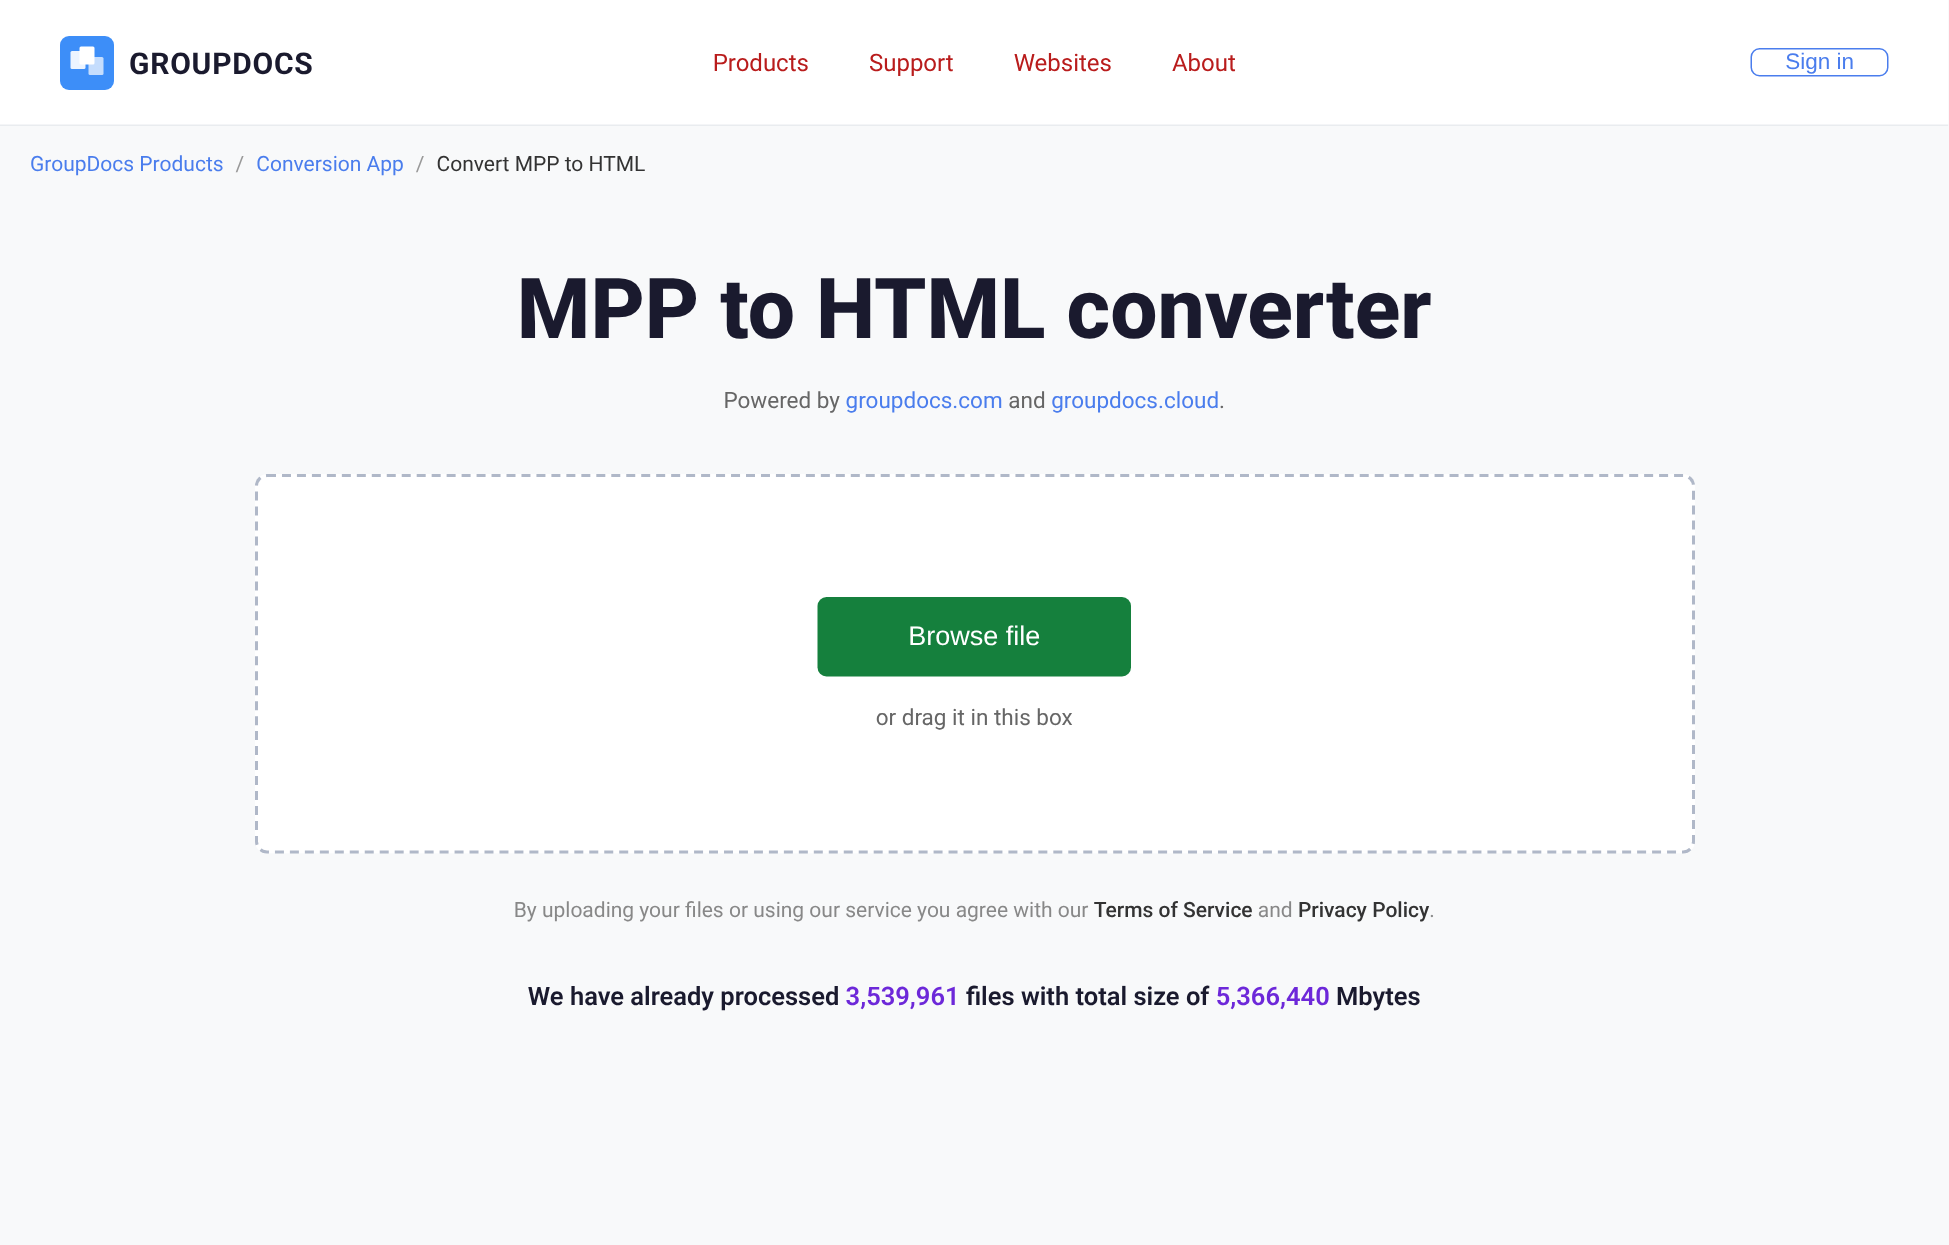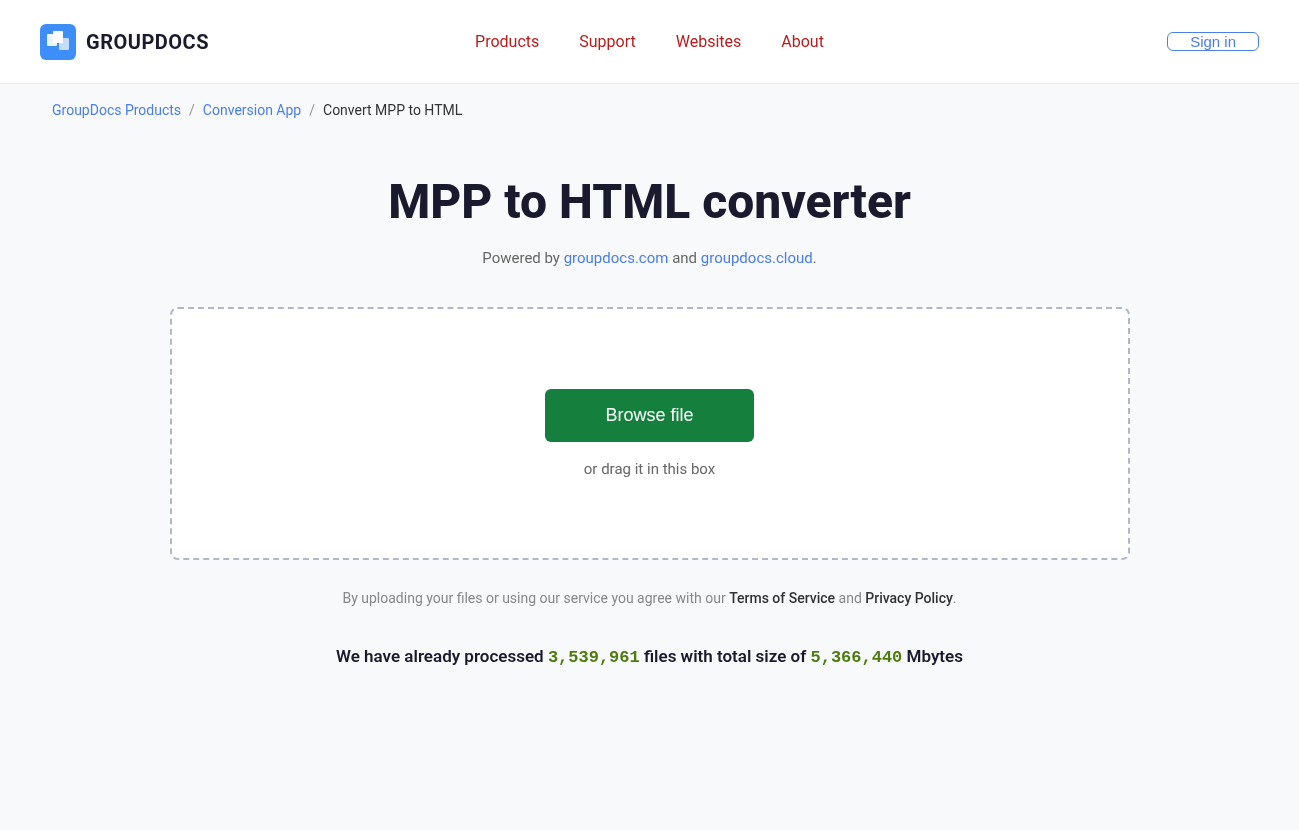--- a/index.html
+++ b/index.html
@@ -49,41 +49,40 @@
       color: #4a7ded;
       background: #fff;
       padding: 0 22px;
       border-radius: 6px;
       font-size: 15px;
       cursor: pointer;
     }
 
     
     .breadcrumb {
-      padding: 18px 36px;
+      padding: 18px 20px;
       font-size: 14px;
       color: #666;
       display: flex;
       align-items: center;
       gap: 8px;
-      margin-left: 16px;
     }
     .breadcrumb a { color: #4a7ded; text-decoration: none; }
     .breadcrumb .separator { color: #999; }
     .breadcrumb .current { color: #333; }
 
     
     .main {
       max-width: 1000px;
       margin: 0 auto;
       padding: 40px 20px 60px;
       text-align: center;
     }
     .page-title {
-      font-size: 48px;
+      font-size: 56px;
       font-weight: 800;
       color: #1a1a2e;
       margin-bottom: 20px;
       line-height: 1.1;
     }
     .page-subtitle {
       font-size: 16px;
       color: #666;
       margin-bottom: 30px;
     }
@@ -129,21 +128,21 @@
       margin-bottom: 40px;
     }
     .terms-text a { color: #333; font-weight: 500; text-decoration: none; }
 
     
     .stats-text {
       font-size: 17px;
       font-weight: 600;
       color: #1a1a2e;
     }
-    .stats-text .highlight-blue { color: #4d7c0f; font-family: Liberation Mono, monospace; }
+    .stats-text .highlight-blue { color: #6d28d9; }
   </style>
 </head>
 <body>
 
 <header class="header">
   <div class="logo-area">
     <svg class="logo-icon" viewBox="0 0 36 36" fill="none" xmlns="http://www.w3.org/2000/svg">
       <rect width="36" height="36" rx="6" fill="#3d8ef8"></rect>
       <rect x="7" y="10" width="10" height="12" rx="1" fill="#fff" opacity="0.9"></rect>
       <rect x="19" y="14" width="10" height="12" rx="1" fill="#fff" opacity="0.7"></rect>

